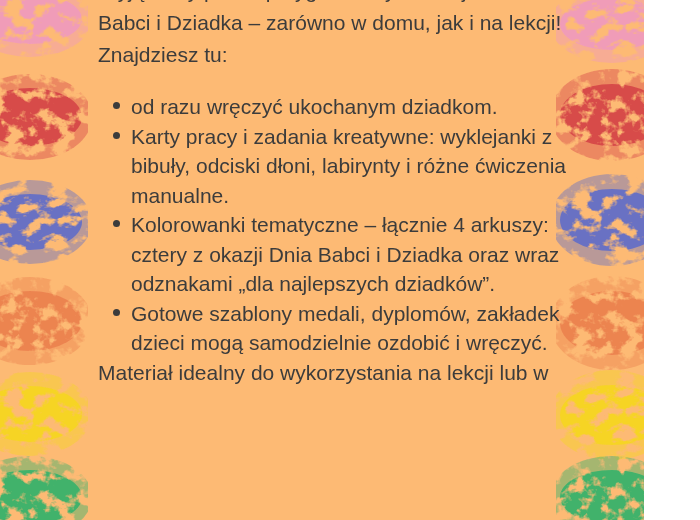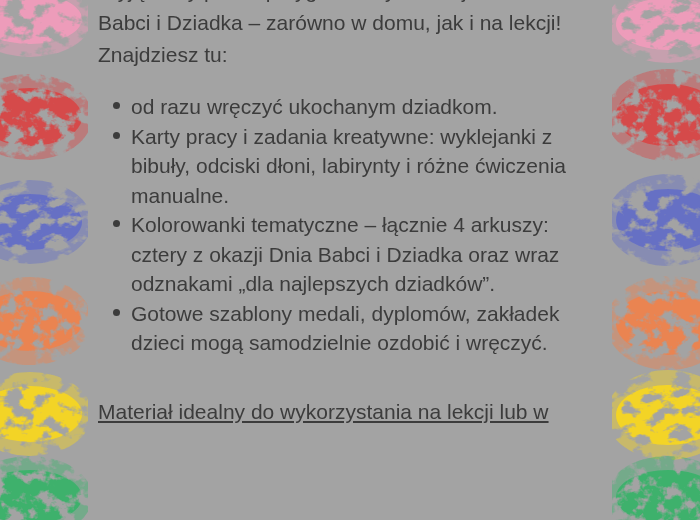--- a/index.html
+++ b/index.html
@@ -1,19 +1,19 @@
 <!DOCTYPE html>
 <html><head>
 <meta charset="utf-8">
 <style>
   html,body{margin:0;padding:0;background:#ffffff;}
   .page{
     position:relative;
-    width:700px;height:520px;
-    background:#a3a3a3;
+    width:644px;height:520px;
+    background:#fdba74;
     overflow:hidden;
     font-family:"Liberation Sans","DejaVu Sans",sans-serif;
     color:#3c3c3c;
   }
   .stripe{position:absolute;display:block;}
   .stripe-left{left:-12px;}
   .stripe-right{right:-12px;}
   .text-block{
     position:absolute;
     left:98px;top:-25px;
@@ -23,21 +23,21 @@
   }
   .intro .ln{line-height:32px;white-space:nowrap;}
   ul.features{list-style:none;margin:21px 0 0 0;padding:0;}
   ul.features li{position:relative;padding-left:33px;}
   ul.features .dot{
     position:absolute;left:15px;top:10px;
     width:7px;height:7px;border-radius:50%;
     background:#3c3c3c;
   }
   .ln{line-height:29.5px;white-space:nowrap;}
-  .footer-para{margin-top:39px;text-decoration:underline;}
+  .footer-para{}
   .svgdefs{position:absolute;width:0;height:0;}
 </style>
 </head>
 <body>
 
 <div class="page">
 
   <svg class="svgdefs" aria-hidden="true">
     <defs>
       <filter id="wcA" x="-25%" y="-25%" width="150%" height="150%">

